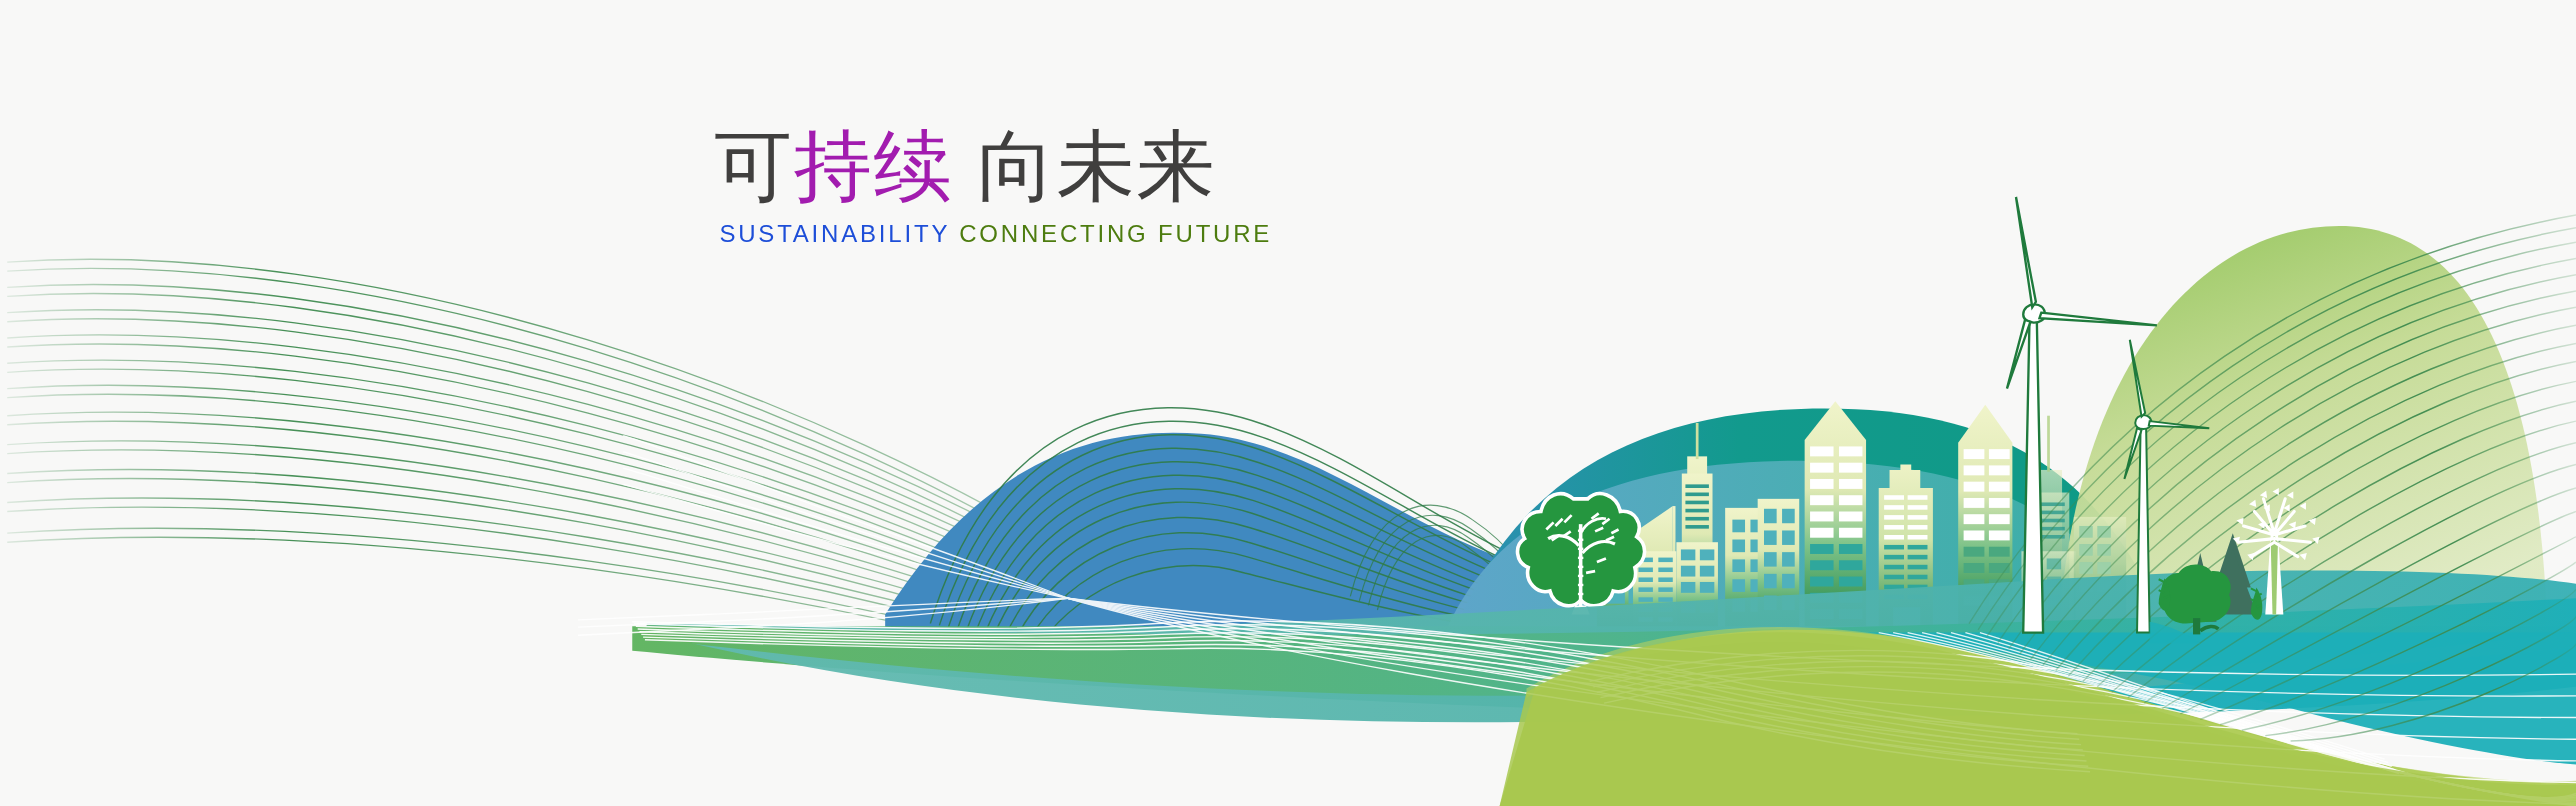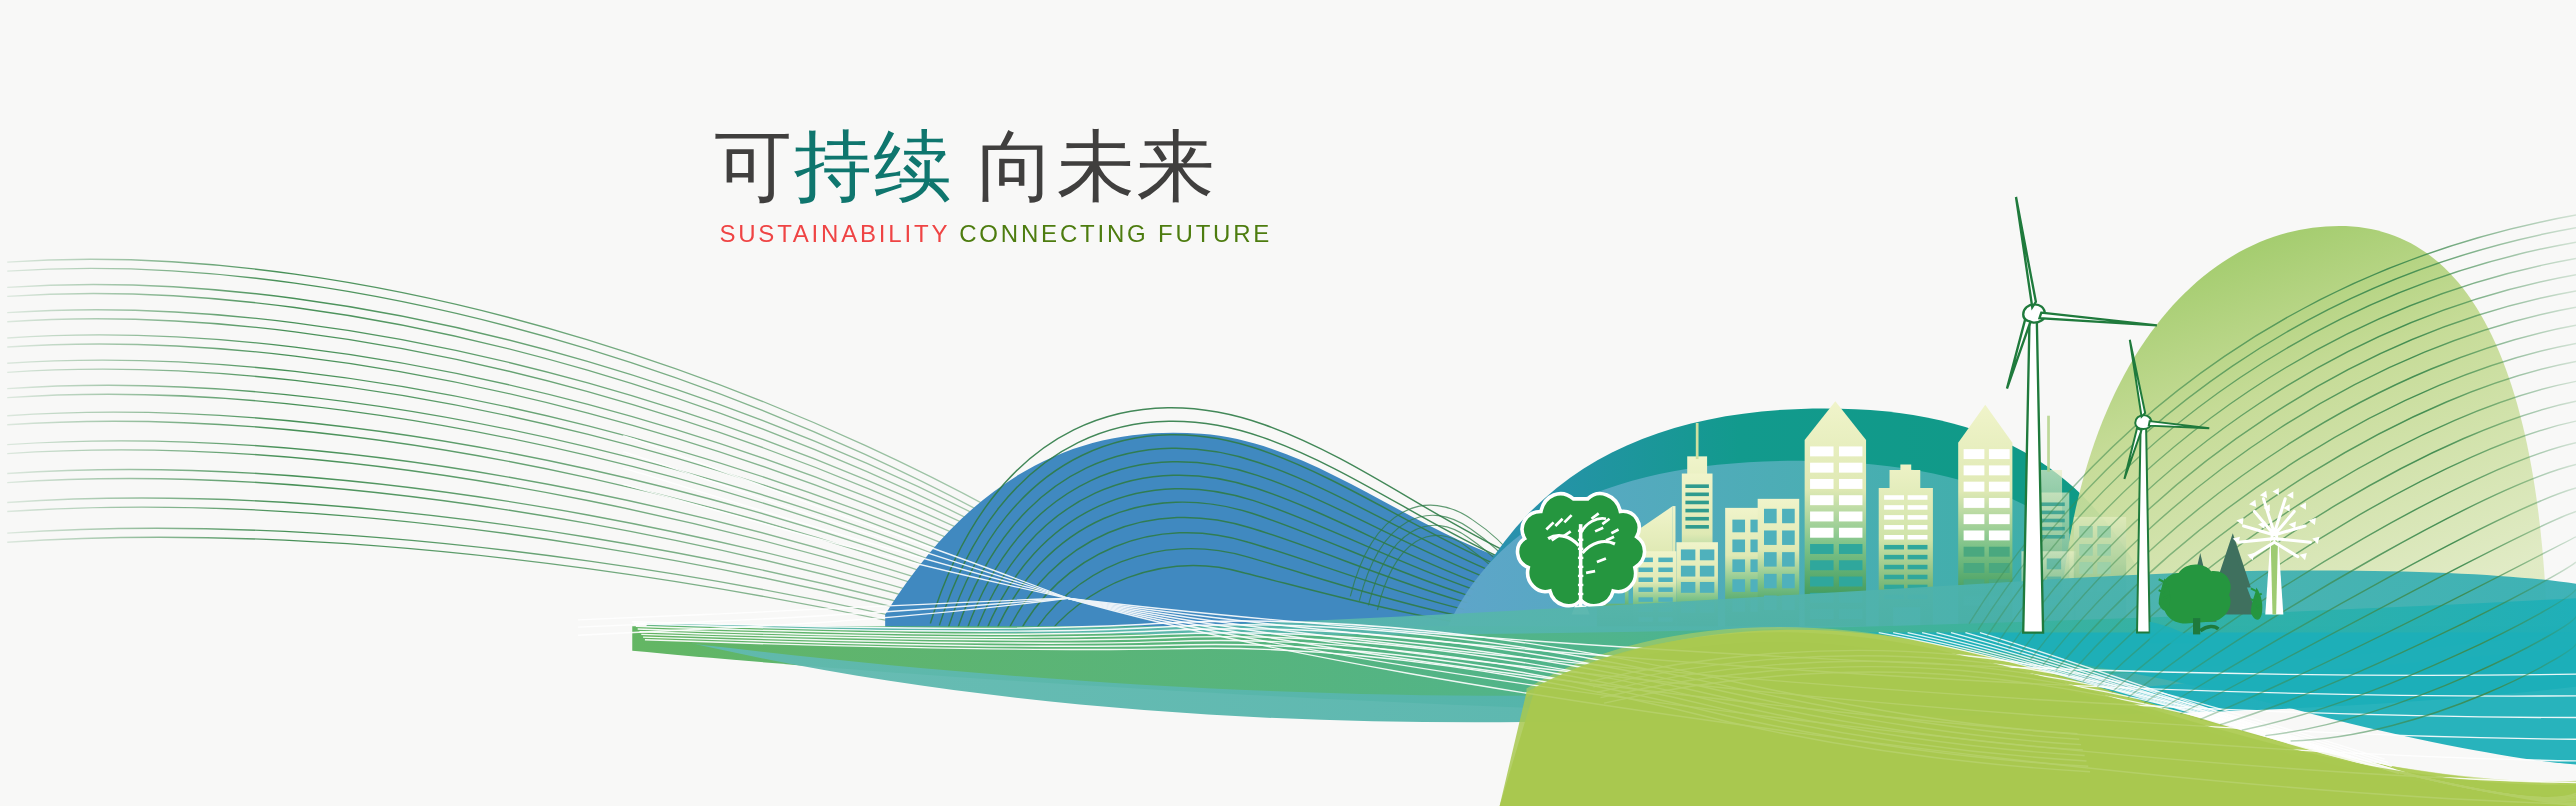--- a/index.html
+++ b/index.html
@@ -31,32 +31,32 @@
     pointer-events: none;
   }
   .headline {
     font-size: 78px;
     line-height: 1.05;
     letter-spacing: 1.8px;
     white-space: nowrap;
     font-weight: 400;
   }
   .headline .dark { color: #403f3e; }
-  .headline .green { color: #0f766e; }
+  .headline .green { color: #a21caf; }
   .headline .gap { display: inline-block; width: 23.5px; }
   .subline {
     margin-top: 12.6px;
     margin-left: 5.4px;
     font-size: 24px;
     letter-spacing: 2.8px;
     white-space: nowrap;
     font-weight: 400;
   }
   .subline .dark { color: #4d7c0f; }
-  .subline .green { color: #ef4444; }
+  .subline .green { color: #1d4ed8; }
 </style>
 </head>
 <body>
 
 <div id="banner">
 
   <svg id="art" viewBox="0 0 2852 893" preserveAspectRatio="none">
     <defs>
 
       <linearGradient id="bldg" x1="0" y1="0" x2="0" y2="1">

